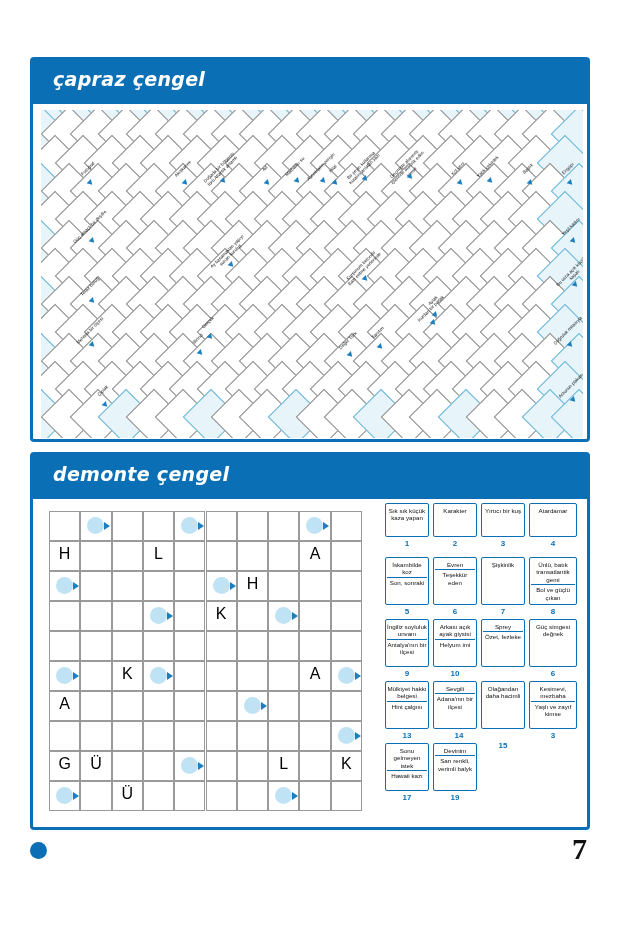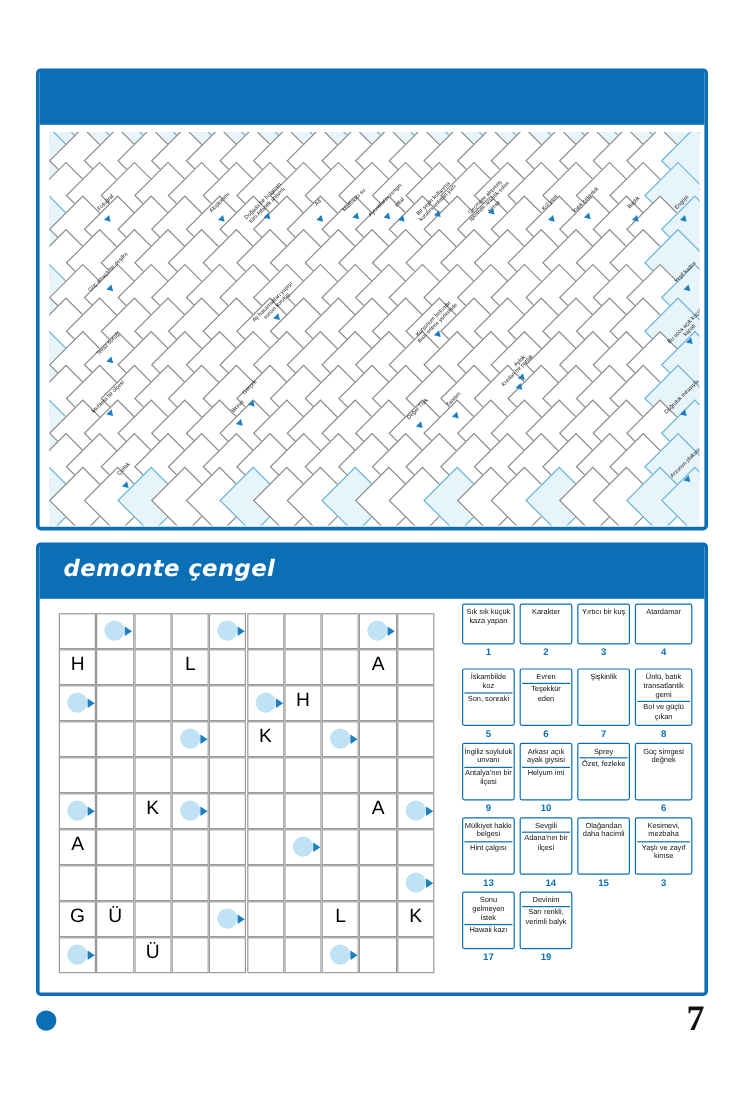--- a/index.html
+++ b/index.html
@@ -147,20 +147,21 @@
     font-family:"Liberation Serif", serif;
   }
 </style>
 </head>
 <body>
 
 <div class="page">
 
   <div class="panel" id="panel-capraz">
     <div class="panel-head">
+      <div class="panel-title">çapraz çengel</div>
     </div>
     <div class="capraz-area">
       <div class="diamond-layer" id="capraz-cells">
           <div class="dcell clue" style="left: -34.15px; top: -24px;"></div>
           <div class="dcell clue" style="left: -5.85px; top: -24px;"></div>
           <div class="dcell clue" style="left: 22.45px; top: -24px;"></div>
           <div class="dcell clue" style="left: 50.75px; top: -24px;"></div>
           <div class="dcell clue" style="left: 79.05px; top: -24px;"></div>
           <div class="dcell clue" style="left: 107.35px; top: -24px;"></div>
           <div class="dcell clue" style="left: 135.65px; top: -24px;"></div>
@@ -671,21 +672,21 @@
         </div>
         <div class="cnum" style="left: 0px; top: 228px; width: 44px;">13</div>
         <div class="cbox" style="left: 48px; top: 178px; width: 44px; height: 48px;">
           <div style="padding: 1px 0px;">Sevgili</div>
           <div style="border-top: 1px solid rgb(10, 111, 181); padding: 1px 0px;">Adana'nın bir ilçesi</div>
         </div>
         <div class="cnum" style="left: 52px; top: 228px; width: 44px;">14</div>
         <div class="cbox" style="left: 96px; top: 178px; width: 44px; height: 48px;">
           <div style="padding: 1px 0px;">Olağandan daha hacimli</div>
         </div>
-        <div class="cnum" style="left: 96px; top: 228px; width: 44px;">15</div>
+        <div class="cnum" style="left: 96px; top: 238px; width: 44px;">15</div>
         <div class="cbox" style="left: 144px; top: 178px; width: 48px; height: 48px;">
           <div style="padding: 1px 0px;">Kesimevi, mezbaha</div>
           <div style="border-top: 1px solid rgb(10, 111, 181); padding: 1px 0px;">Yaşlı ve zayıf kimse</div>
         </div>
         <div class="cnum" style="left: 144px; top: 228px; width: 48px;">3</div>
         <div class="cbox" style="left: 0px; top: 240px; width: 44px; height: 48px;">
           <div style="padding: 1px 0px;">Sonu gelmeyen istek</div>
           <div style="border-top: 1px solid rgb(10, 111, 181); padding: 1px 0px;">Hawaii kazı</div>
         </div>
         <div class="cnum" style="left: 0px; top: 290px; width: 44px;">17</div>

